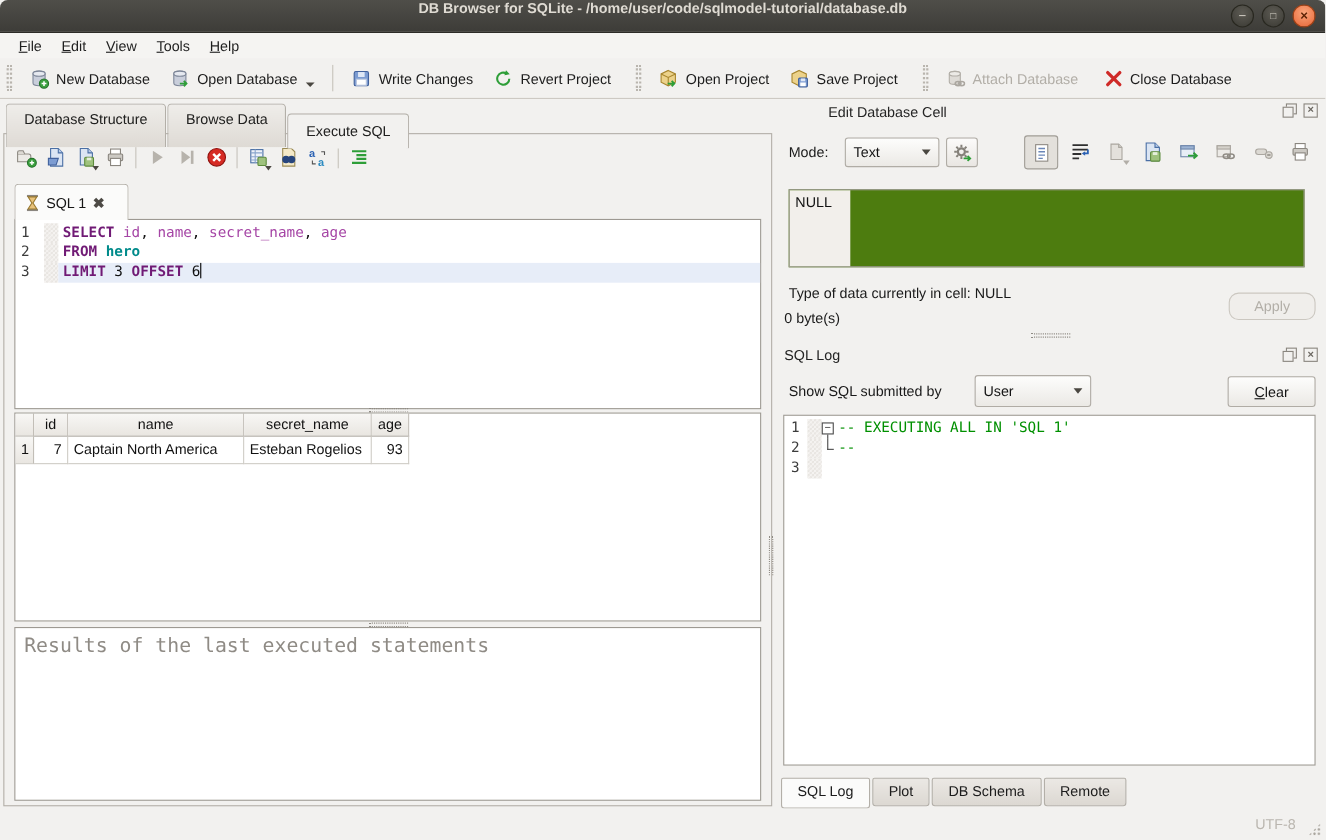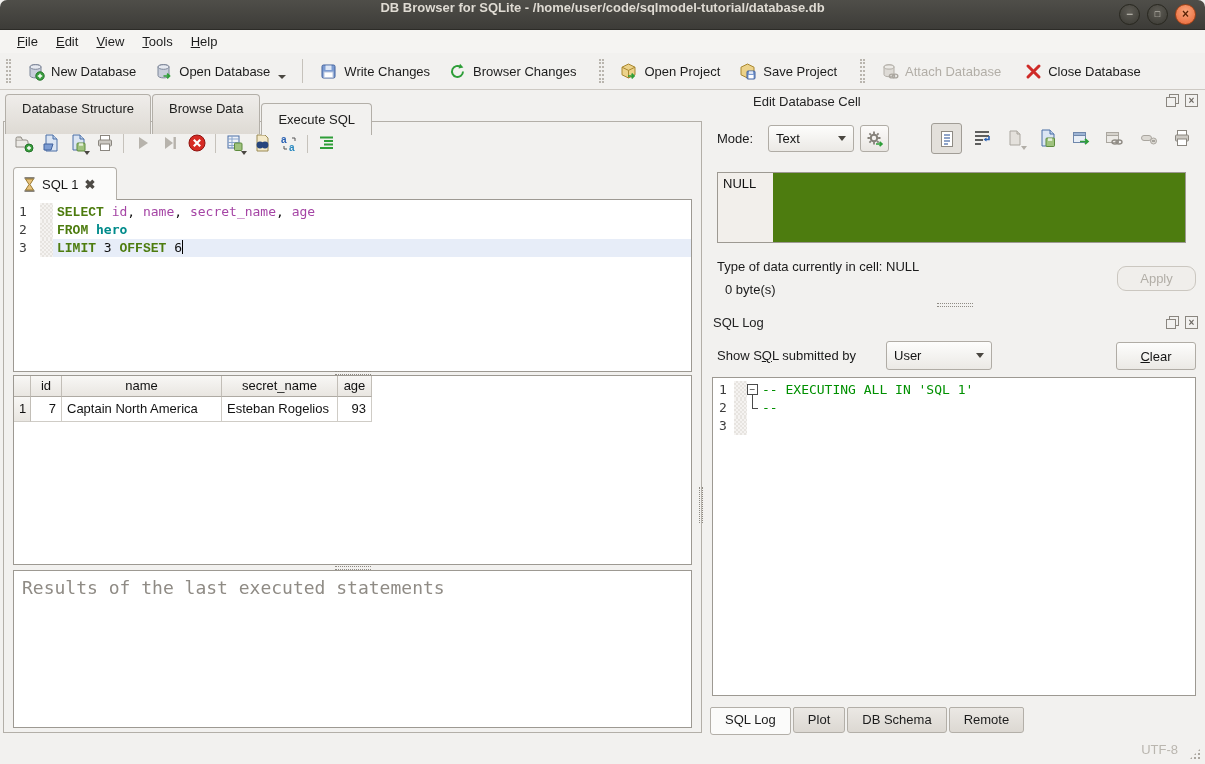--- a/index.html
+++ b/index.html
@@ -65,21 +65,21 @@
     background:#ffffff; border:1px solid #9d9992; font-family:"DejaVu Sans Mono", monospace; font-size:13px; }
   .eline { display:flex; height:18px; line-height:18px; }
   .eline:first-child { margin-top:3px; }
   .lnum { width:26px; padding-left:5px; color:#3c3c3c; flex:none; }
   .checker { background-image:linear-gradient(45deg,#e7e4e0 25%,transparent 25%,transparent 75%,#e7e4e0 75%),
     linear-gradient(45deg,#e7e4e0 25%,transparent 25%,transparent 75%,#e7e4e0 75%);
     background-size:4px 4px; background-position:0 0,2px 2px; background-color:#f5f3f1; }
   .fmargin { width:13px; flex:none; }
   .ecode { flex:1; padding-left:4px; white-space:pre; }
   .ecode.cur { background:#e7edf8; }
-  .tk-kw { color:#4d7c0f; font-weight:bold;font-family:Liberation Mono, monospace; }
+  .tk-kw { color:#701a75; font-weight:bold; }
   .tk-id { color:#a545a5; }
   .tk-tbl { color:#008b8b; font-weight:bold; }
   .tk-num { color:#101010; }
   .tk-pl { color:#101010; }
   .caret-i { display:inline-block; width:1px; height:14px; background:#000; vertical-align:-2px; }
 
   
   .hsplit { position:absolute; left:0; width:100%; height:5px; display:flex; justify-content:center; align-items:center; }
   .hsplit .dots { width:36px; height:4px; border-top:1px dotted #8f8b84; border-bottom:1px dotted #8f8b84; }
   .vsplit { position:absolute; width:5px; display:flex; flex-direction:column; justify-content:center; align-items:center; }
@@ -227,21 +227,21 @@
     <span>Write Changes</span>
   </div>
 
   <div class="tbtn">
     <span>
         <svg width="19" height="19" viewBox="0 0 19 19">
           <path d="M15 9.5a5.5 5.5 0 1 1-2.2-4.4" fill="none" stroke="#2e9e38" stroke-width="1.9"></path>
           <path d="M12 1.8l3.4 3.6-4.8 1z" fill="#2e9e38"></path>
         </svg>
       </span>
-    <span>Browser Changes</span>
+    <span>Revert Project</span>
   </div>
 
   <div class="tb-handle" style="margin-left:14px;"></div>
 
   <div class="tbtn">
     <span>
         <svg width="19" height="19" viewBox="0 0 19 19">
           <path d="M9.5 2l6.5 3.2v7.6L9.5 16 3 12.8V5.2z" fill="#ecd28a" stroke="#a8862e"></path>
           <path d="M3 5.2l6.5 3.2 6.5-3.2M9.5 8.4V16" fill="none" stroke="#a8862e"></path>
           <path d="M9 14h6m-2.4-2.4L15 14l-2.4 2.4" stroke="#2e9e38" stroke-width="1.7" fill="none"></path>
@@ -516,21 +516,21 @@
         <rect x="5.5" y="11" width="9" height="6.5" fill="#fff" stroke="#8a867f"></rect>
       </svg>
   </div>
 
   <div class="cellbox">
     <div class="margin"></div>
     <div class="val">NULL</div>
   </div>
 
   <div class="label13" style="left:12px; top:169px;">Type of data currently in cell: NULL</div>
-  <div class="label13" style="left:20px; top:192px;">0 byte(s)</div>
+  <div class="label13" style="left:8px; top:192px;">0 byte(s)</div>
   <div class="applybtn">Apply</div>
 
   <div class="hsplit" style="top:212px; width:500px;">
       <div class="dots"></div>
     </div>
 
   <div class="dock-title" style="left:8px; top:225px;">SQL Log</div>
   <div class="dock-btns" style="right:7px; top:226px;">
     <div class="dockbtn float"></div>
     <div class="dockbtn close">×</div>

